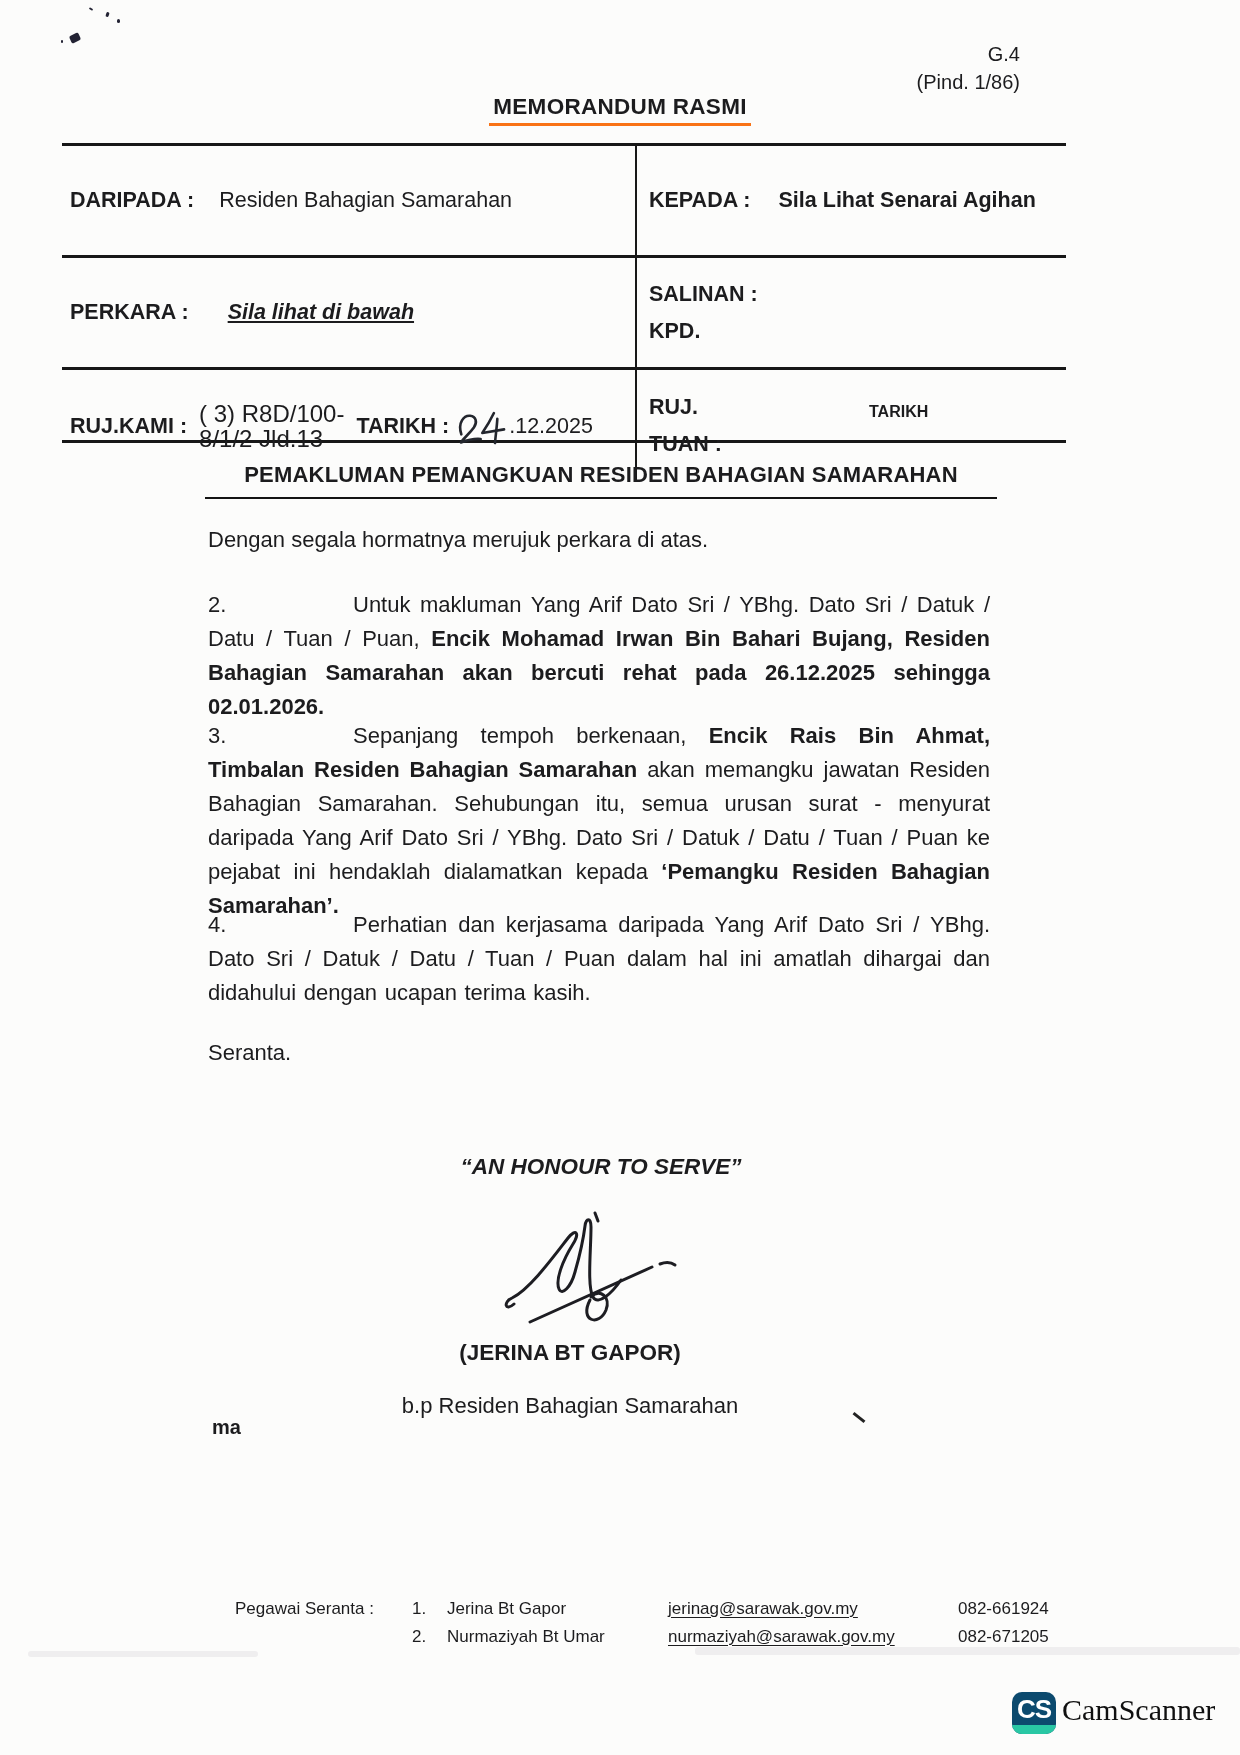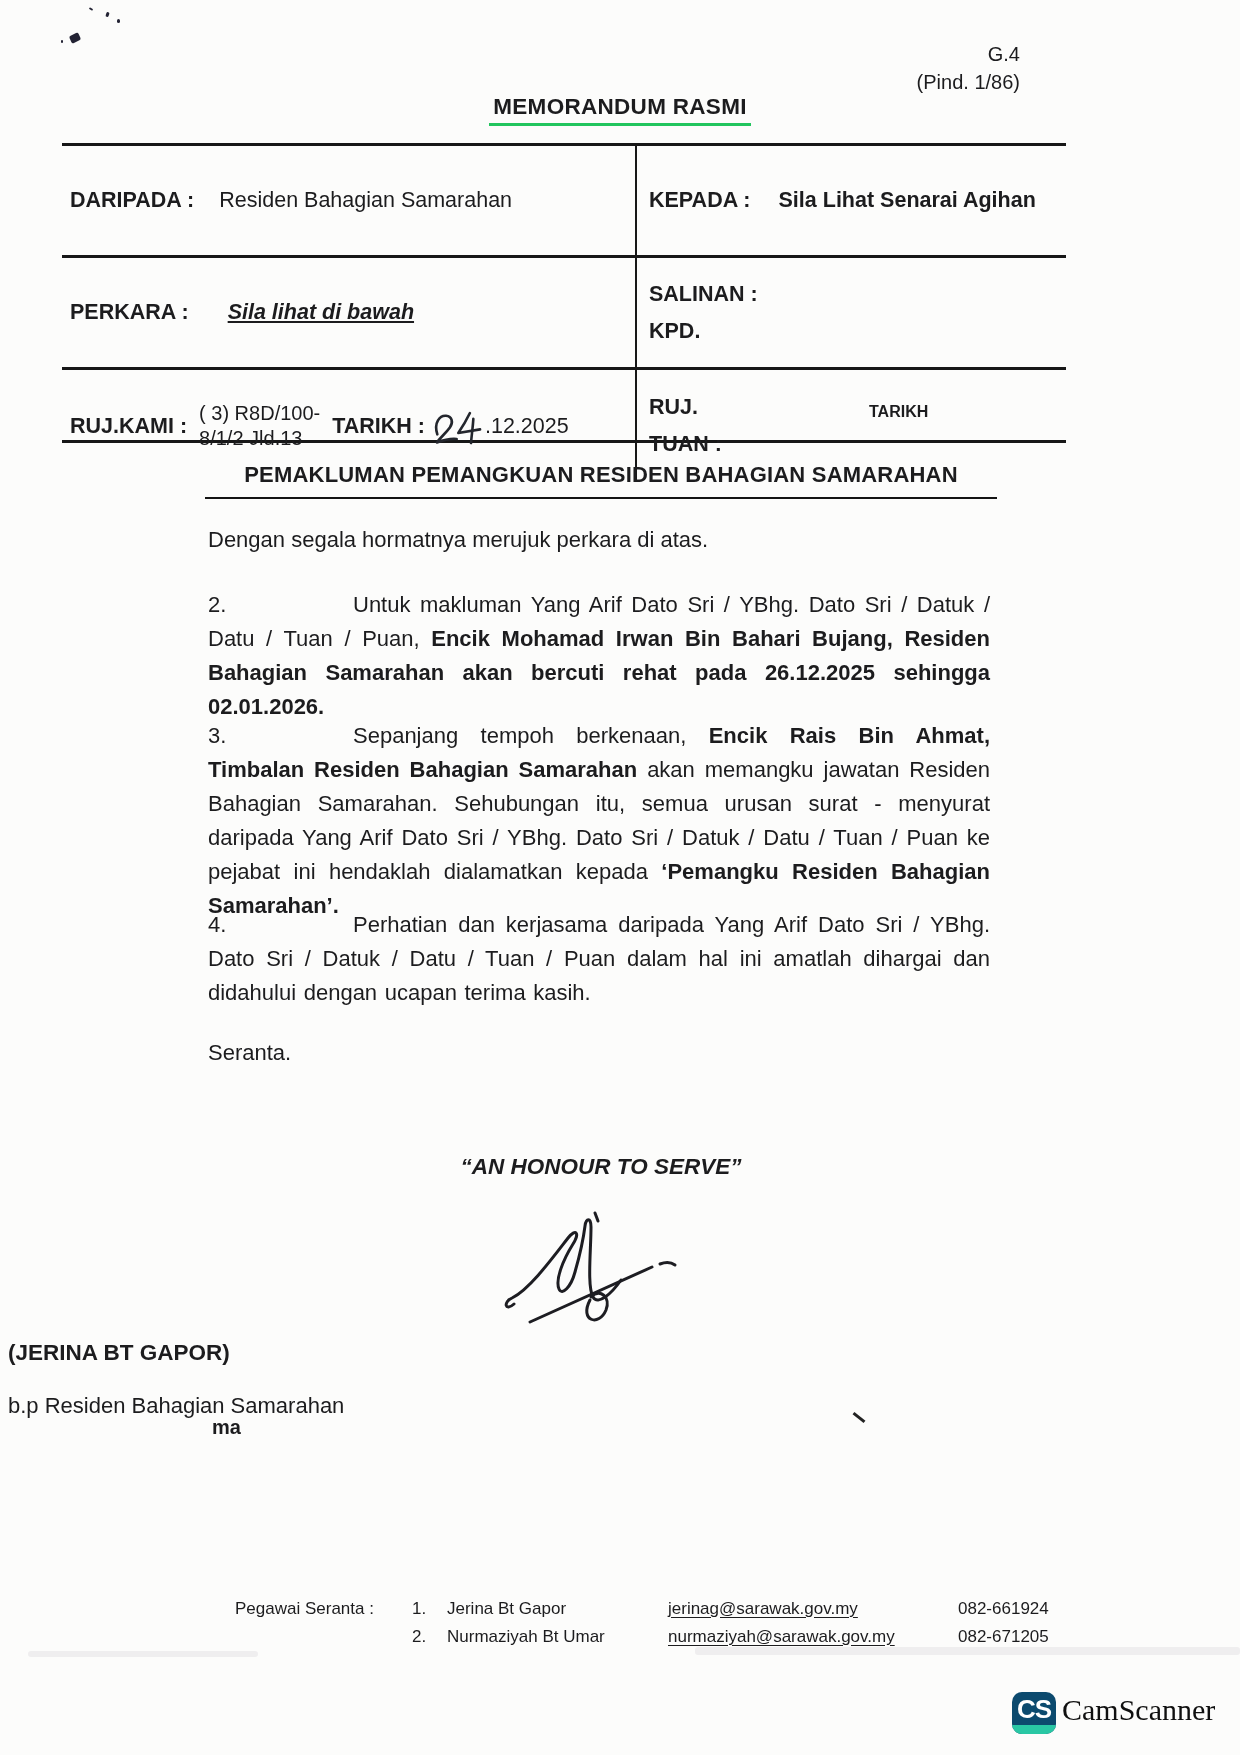--- a/index.html
+++ b/index.html
@@ -13,49 +13,49 @@
 
   
   .speck{position:absolute;background:#232334;border-radius:2px;}
 
   
   .form-code{left:830px;top:40px;width:190px;text-align:right;font-size:20px;line-height:28px;}
 
   
   .doc-title-wrap{left:0;top:94px;width:1240px;text-align:center;}
   .doc-title{display:inline-block;font-size:22.5px;font-weight:700;letter-spacing:.3px;
-    border-bottom:3px solid #22c55e;padding:0 4px 3px 4px;text-align:right;}
+    border-bottom:3px solid #f97316;padding:0 4px 3px 4px;text-align:right;}
 
   
   .memo-table{left:62px;top:143px;width:1004px;height:294px;
     border-top:3px solid #171717;border-bottom:3px solid #171717;}
   .t-row{display:flex;height:112px;box-sizing:border-box;}
   .t-row.mid{border-bottom:3px solid #171717;}
   .t-left{width:573px;box-sizing:border-box;padding-left:8px;display:flex;align-items:center;}
   .t-right{width:431px;box-sizing:border-box;border-left:2.5px solid #171717;padding-left:12px;
     display:flex;align-items:center;position:relative;}
   .cell-label{font-weight:700;font-size:21.5px;white-space:nowrap;}
   .cell-val{font-size:21.5px;white-space:nowrap;}
   .two-line{line-height:37px;font-size:21.5px;font-weight:700;}
-  .ruj-val{font-size:20px;line-height:25px;margin-left:12px;}
+  .ruj-val{font-size:24px;line-height:25px;margin-left:12px;}
   .hand-date{display:inline-block;margin:0 2px -6px 6px;}
   .tarikh-right{position:absolute;left:232px;top:33px;font-weight:700;font-size:16px;}
 
   
   .subject{left:205px;top:462px;width:792px;text-align:center;font-weight:700;font-size:22px;
     border-bottom:2.5px solid #141414;padding-bottom:9px;letter-spacing:.2px;}
   .para{left:208px;width:782px;font-size:22px;line-height:34px;text-align:justify;word-spacing:1.5px;}
   .pnum{display:inline-block;width:145px;}
   .single{left:208px;font-size:22px;}
   .motto{left:205px;top:1146px;width:792px;text-align:center;font-size:22.5px;line-height:41px;font-weight:700;}
   .motto .it{font-style:italic;}
 
   
   .sig-svg{left:500px;top:1210px;}
-  .sig-block{left:8px;top:1334px;width:1140px;text-align:left;line-height:37px;}
+  .sig-block{left:0;top:1334px;width:1140px;text-align:center;line-height:37px;}
   .sig-name{font-weight:700;font-size:22.5px;}
   .sig-title{font-size:22px;margin-top:16px;}
   .tickmark{left:852px;top:1416px;width:14px;border-top:3px solid #222;transform:rotate(38deg);}
   .ma-note{left:212px;top:1416px;font-size:20px;font-weight:700;}
 
   
   .f-label{left:235px;top:1599px;font-size:17px;}
   .f-row1{top:1599px;}
   .f-row2{top:1627px;}
   .f-c1{left:412px;}

